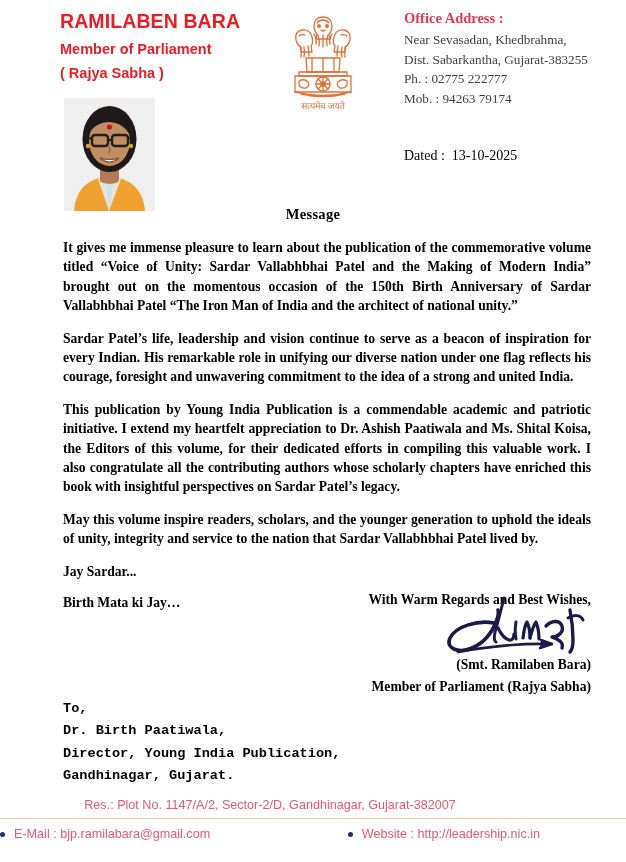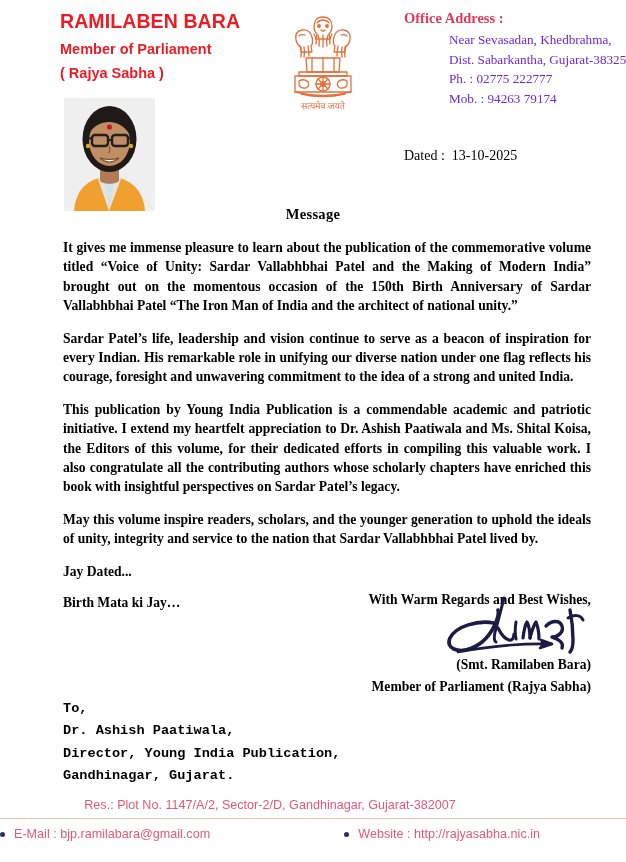--- a/index.html
+++ b/index.html
@@ -86,24 +86,23 @@
     font-family: "Liberation Serif", serif;
     font-weight: bold;
     font-size: 14.5px;
     color: #E03A57;
     margin-bottom: 3px;
     white-space: nowrap;
   }
   .office-line {
     font-family: "Liberation Serif", serif;
     font-size: 13.2px;
-    color: #6d28d9;
+    color: #404040;
     line-height: 19.5px;
     white-space: nowrap;
-    margin-left: 45px;
   }
 
   .dated {
     position: absolute;
     left: 404px; top: 148px;
     font-family: "Liberation Serif", serif;
     font-size: 14px;
     color: #000;
     white-space: nowrap;
   }
@@ -337,21 +336,21 @@
     </div>
   </div>
 
   <div class="msg-title">Message</div>
 
   <div class="body-wrap">
     <p class="para">It gives me immense pleasure to learn about the publication of the commemorative volume titled “Voice of Unity: Sardar Vallabhbhai Patel and the Making of Modern India” brought out on the momentous occasion of the 150th Birth Anniversary of Sardar Vallabhbhai Patel “The Iron Man of India and the architect of national unity.”</p>
     <p class="para">Sardar Patel’s life, leadership and vision continue to serve as a beacon of inspiration for every Indian. His remarkable role in unifying our diverse nation under one flag reflects his courage, foresight and unwavering commitment to the idea of a strong and united India.</p>
     <p class="para">This publication by Young India Publication is a commendable academic and patriotic initiative. I extend my heartfelt appreciation to Dr. Ashish Paatiwala and Ms. Shital Koisa, the Editors of this volume, for their dedicated efforts in compiling this valuable work. I also congratulate all the contributing authors whose scholarly chapters have enriched this book with insightful perspectives on Sardar Patel’s legacy.</p>
     <p class="para">May this volume inspire readers, scholars, and the younger generation to uphold the ideals of unity, integrity and service to the nation that Sardar Vallabhbhai Patel lived by.</p>
-    <div class="slogan">Jay Dated...</div>
+    <div class="slogan">Jay Sardar...</div>
     <div class="slogan">Birth Mata ki Jay…</div>
   </div>
 
   <div class="signoff">
     <div class="signoff-line">With Warm Regards and Best Wishes,</div>
   </div>
 
   <div class="sig-mark">
     <svg width="170" height="72" viewBox="0 0 170 72" xmlns="http://www.w3.org/2000/svg">
       <g fill="none" stroke="#1B1B45" stroke-linecap="round" stroke-linejoin="round">
@@ -368,33 +367,33 @@
         <path d="M112 52 L124 48 L113 44" stroke-width="2.4" fill="#1B1B45"></path>
       </g>
     </svg>
   </div>
 
   <div class="sig-name">(Smt. Ramilaben Bara)</div>
   <div class="sig-desig">Member of Parliament (Rajya Sabha)</div>
 
   <div class="recipient">
     <div>To,</div>
-    <div>Dr. Ashish Paatiwala,</div>
+    <div>Dr. Birth Paatiwala,</div>
     <div>Director, Young India Publication,</div>
     <div>Gandhinagar, Gujarat.</div>
   </div>
 
   <div class="footer">
     <div class="footer-res">Res.: Plot No. 1147/A/2, Sector-2/D, Gandhinagar, Gujarat-382007</div>
     <div class="footer-rule"></div>
     <div class="footer-contacts">
       <div class="contact-item">
         <span class="dot"></span>
         <span>E-Mail : bjp.ramilabara@gmail.com</span>
       </div>
       <div class="contact-item">
         <span class="dot"></span>
-        <span>Website : http://rajyasabha.nic.in</span>
+        <span>Website : http://leadership.nic.in</span>
       </div>
     </div>
   </div>
 
 </div>
 
 </body></html>

